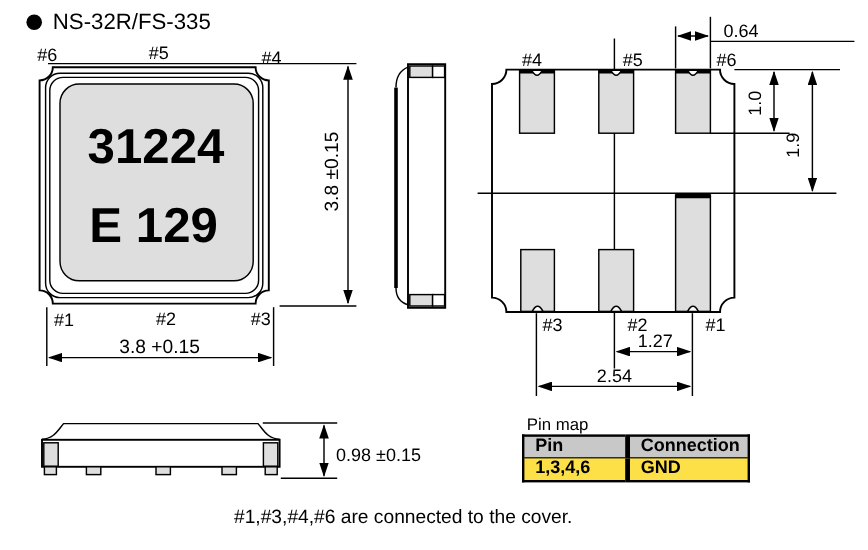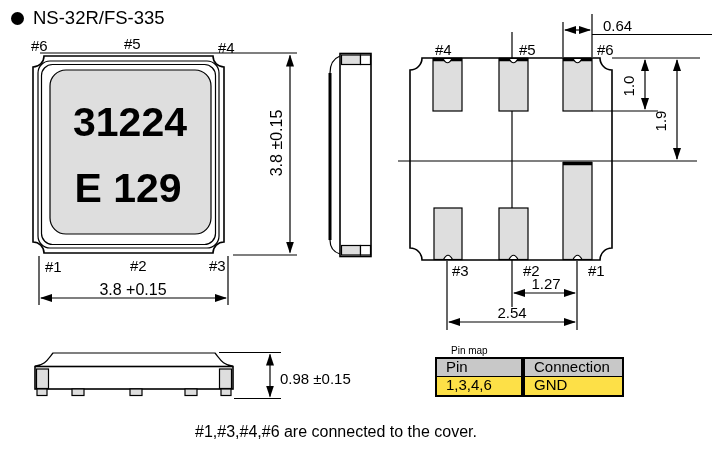--- a/index.html
+++ b/index.html
@@ -13,29 +13,29 @@
   .t16 { font-size:16px; }
   .mark { font-size:41px; font-weight:bold; letter-spacing:0px; }
   .ln  { stroke:#000; stroke-width:1.2; fill:none; }
   .ol  { stroke:#000; stroke-width:1.6; fill:#ffffff; }
   .pad { fill:#dedede; stroke:#000; stroke-width:1.2; }
   .dim { stroke:#000; stroke-width:1.2; fill:none;
          marker-start:url(#arw); marker-end:url(#arw); }
   .thick { stroke:#000; stroke-width:3.5; }
   .notch { fill:#ffffff; stroke:#000; stroke-width:1.2; }
 
-  .hdr { position:absolute; left:11px; top:7px; display:flex; align-items:center;
+  .hdr { position:absolute; left:22px; top:7px; display:flex; align-items:center;
          gap:9px; font-size:18.5px; }
   .bullet { width:13px; height:13px; border-radius:50%; background:#000; flex:0 0 auto; }
 
   .pinmap { position:absolute; left:435px; top:345px; }
-  .pinmap-label { font-size:10px; margin:0 0 1px 16px; }
+  .pinmap-label { font-size:14px; margin:0 0 1px 4px; }
   table.pm { border-collapse:collapse; border:2.5px solid #000; font-size:15px; }
   table.pm th, table.pm td { border:1.5px solid #000; padding:0 6px 1px 9px;
-                             text-align:left; font-weight:normal; line-height:1.05; }
+                             text-align:left; font-weight:bold; line-height:1.05; }
   table.pm th { background:#c8c8c8; height:15px; }
   table.pm td { background:#fde047; height:17px; }
   table.pm th:first-child, table.pm td:first-child { width:69px; border-right:4px solid #000; }
   table.pm th:last-child, table.pm td:last-child { width:82px;margin-top:46px; }
 
   .note { position:absolute; left:195px; top:423px; font-size:16px; }
 </style>
 </head>
 <body>
 

